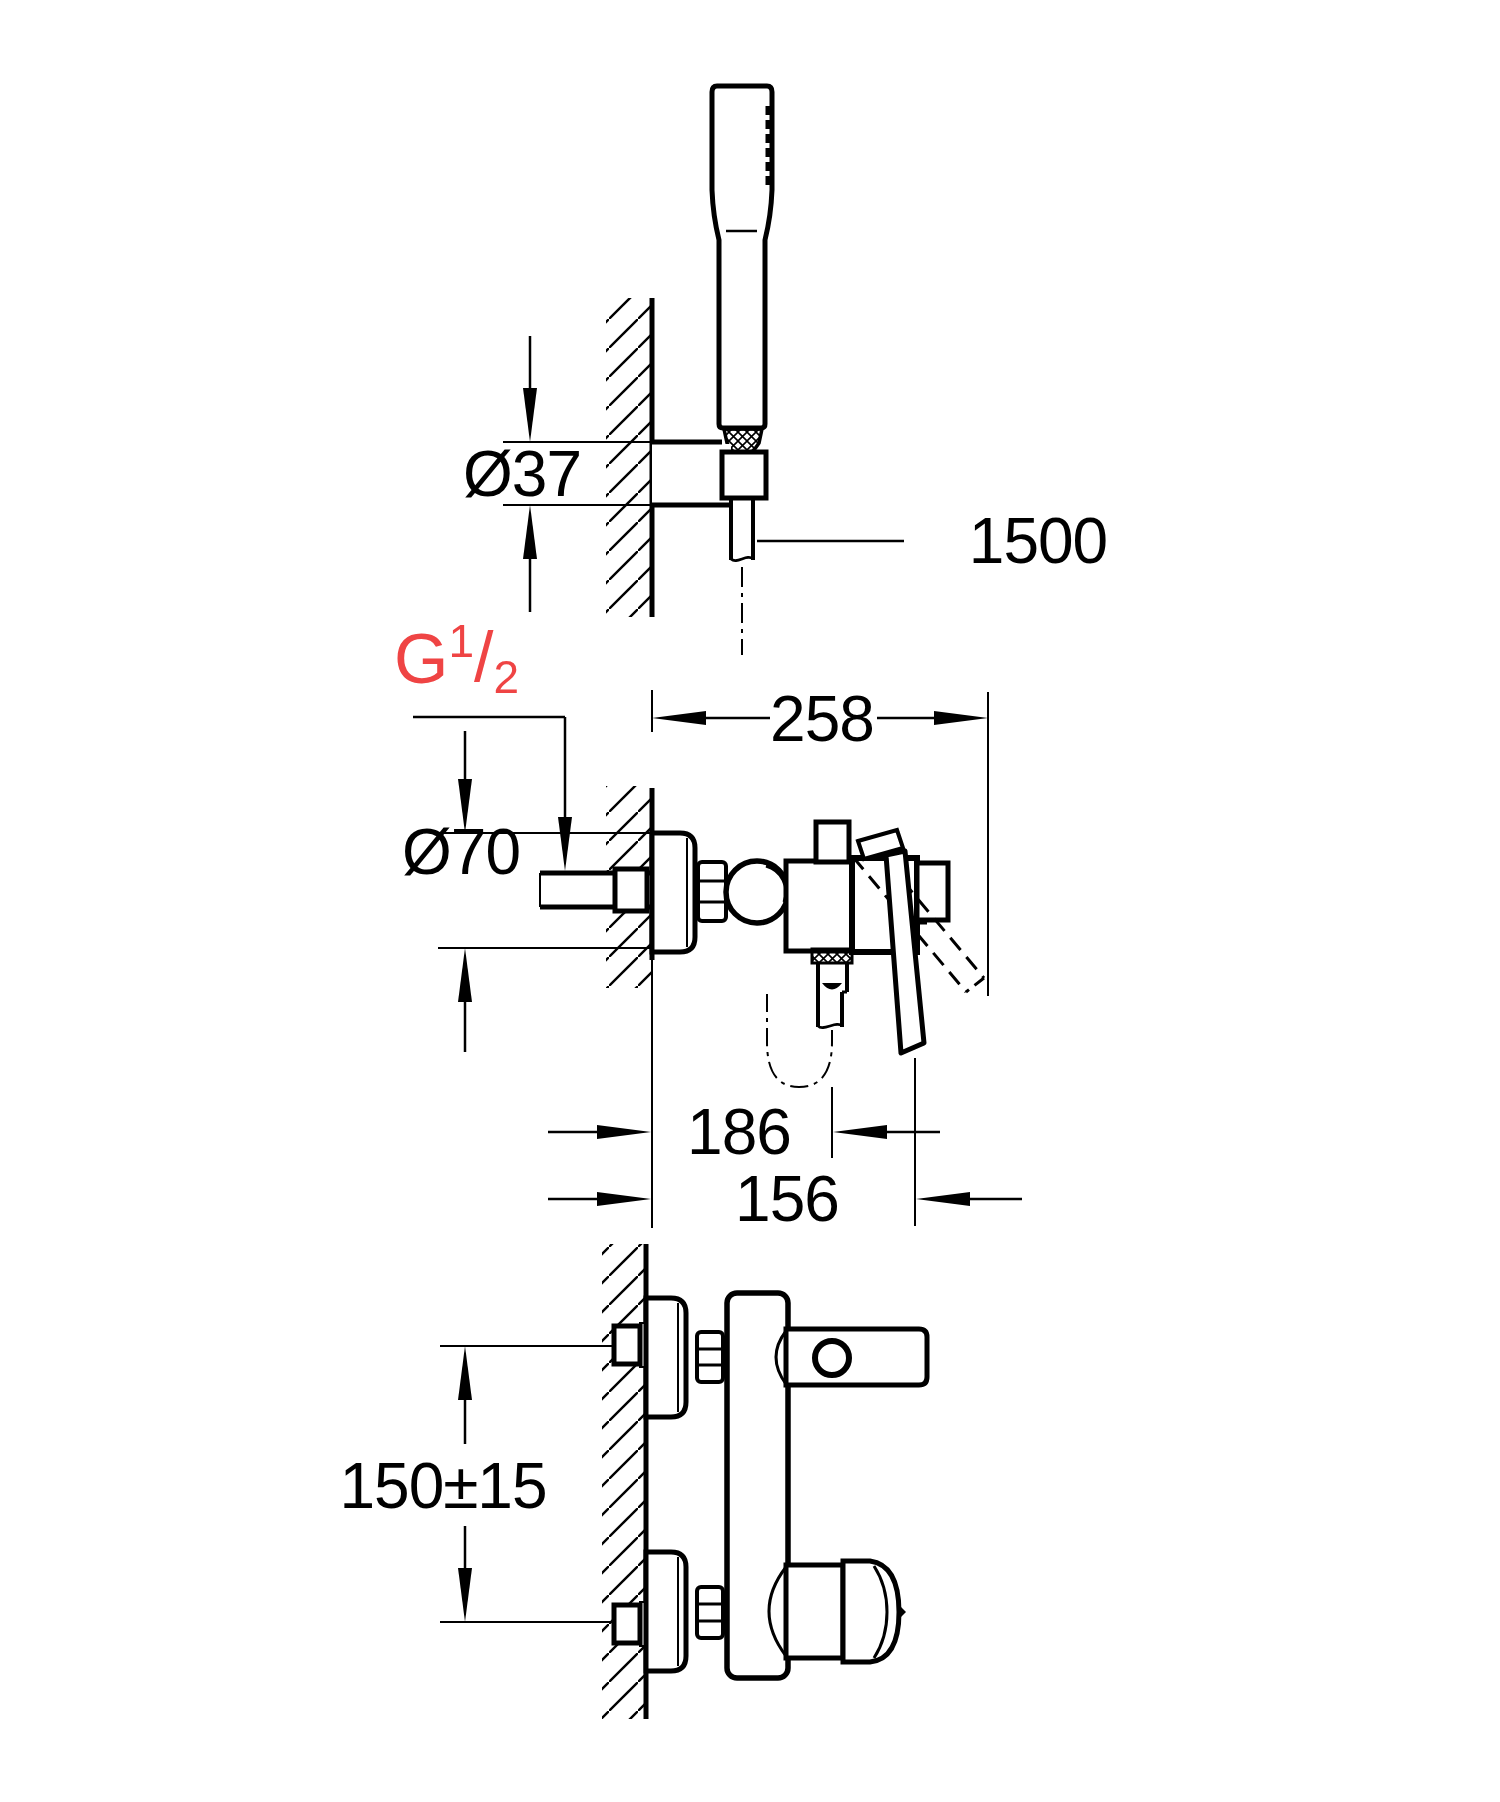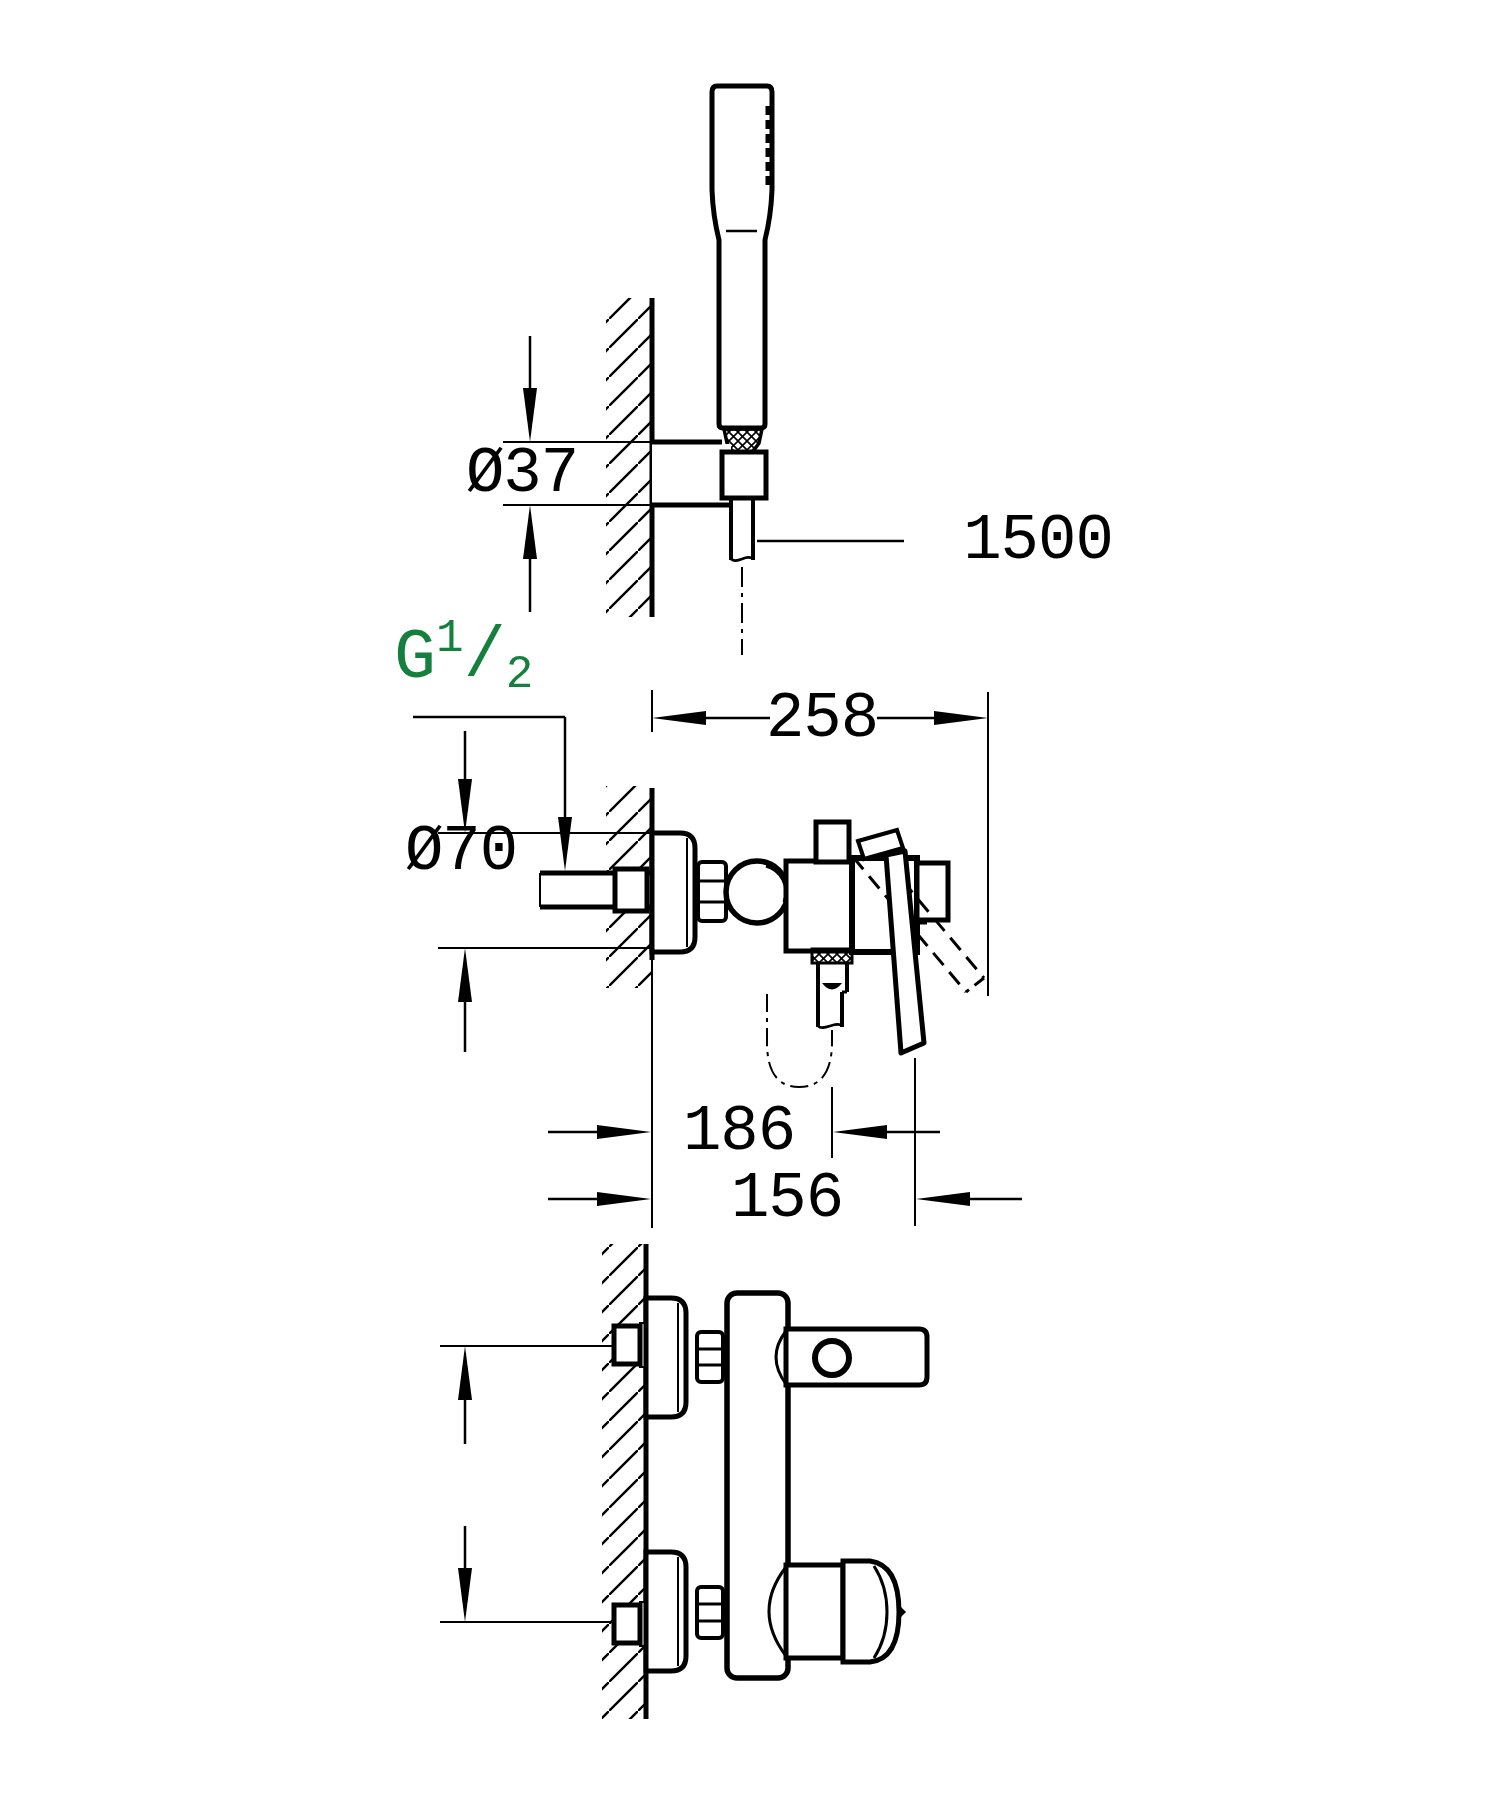--- a/index.html
+++ b/index.html
@@ -1,36 +1,36 @@
 <!DOCTYPE html>
 <html><head>
 <meta charset="utf-8">
 <style>
   html,body{margin:0;padding:0;background:#ffffff;}
   .canvas{
     position:relative;
     width:1500px;height:1802px;
     background:#ffffff;
-    font-family:Liberation Mono, monospace;
+    font-family:Liberation Sans, sans-serif;
     overflow:hidden;
   }
   .canvas svg{position:absolute;left:0;top:0;}
   .dim-label{
     position:absolute;
     transform:translate(-50%,-50%);
     font-size:64px;
     line-height:1;
     color:#000;
     white-space:nowrap;
     letter-spacing:-1px;
   }
   .thread-label{
     position:absolute;
     left:394px;top:624px;
-    color:#15803d;
+    color:#ef4444;
     white-space:nowrap;
     letter-spacing:0;
   }
   .thread-label .g{font-size:70px;line-height:1;}
   .thread-label .sup{font-size:46px;position:relative;top:-26px;line-height:1;}
   .thread-label .slash{font-size:70px;line-height:1;position:relative;top:-2px;}
   .thread-label .sub{font-size:46px;position:relative;top:10px;line-height:1;}
 </style>
 </head>
 <body>
@@ -238,14 +238,15 @@
   <div class="dim-label" style="left:1000px;top:541px;margin-left:38px;">1500</div>
 
   <div class="thread-label">
     <span class="g">G</span><span class="sup">1</span><span class="slash">/</span><span class="sub">2</span>
   </div>
 
   <div class="dim-label" style="left:822px;top:719px;">258</div>
   <div class="dim-label" style="left:461px;top:852px;">Ø70</div>
   <div class="dim-label" style="left:739px;top:1132px;">186</div>
   <div class="dim-label" style="left:787px;top:1199px;">156</div>
+  <div class="dim-label" style="left:443px;top:1486px;">150±15</div>
 
 </div>
 
 </body></html>

